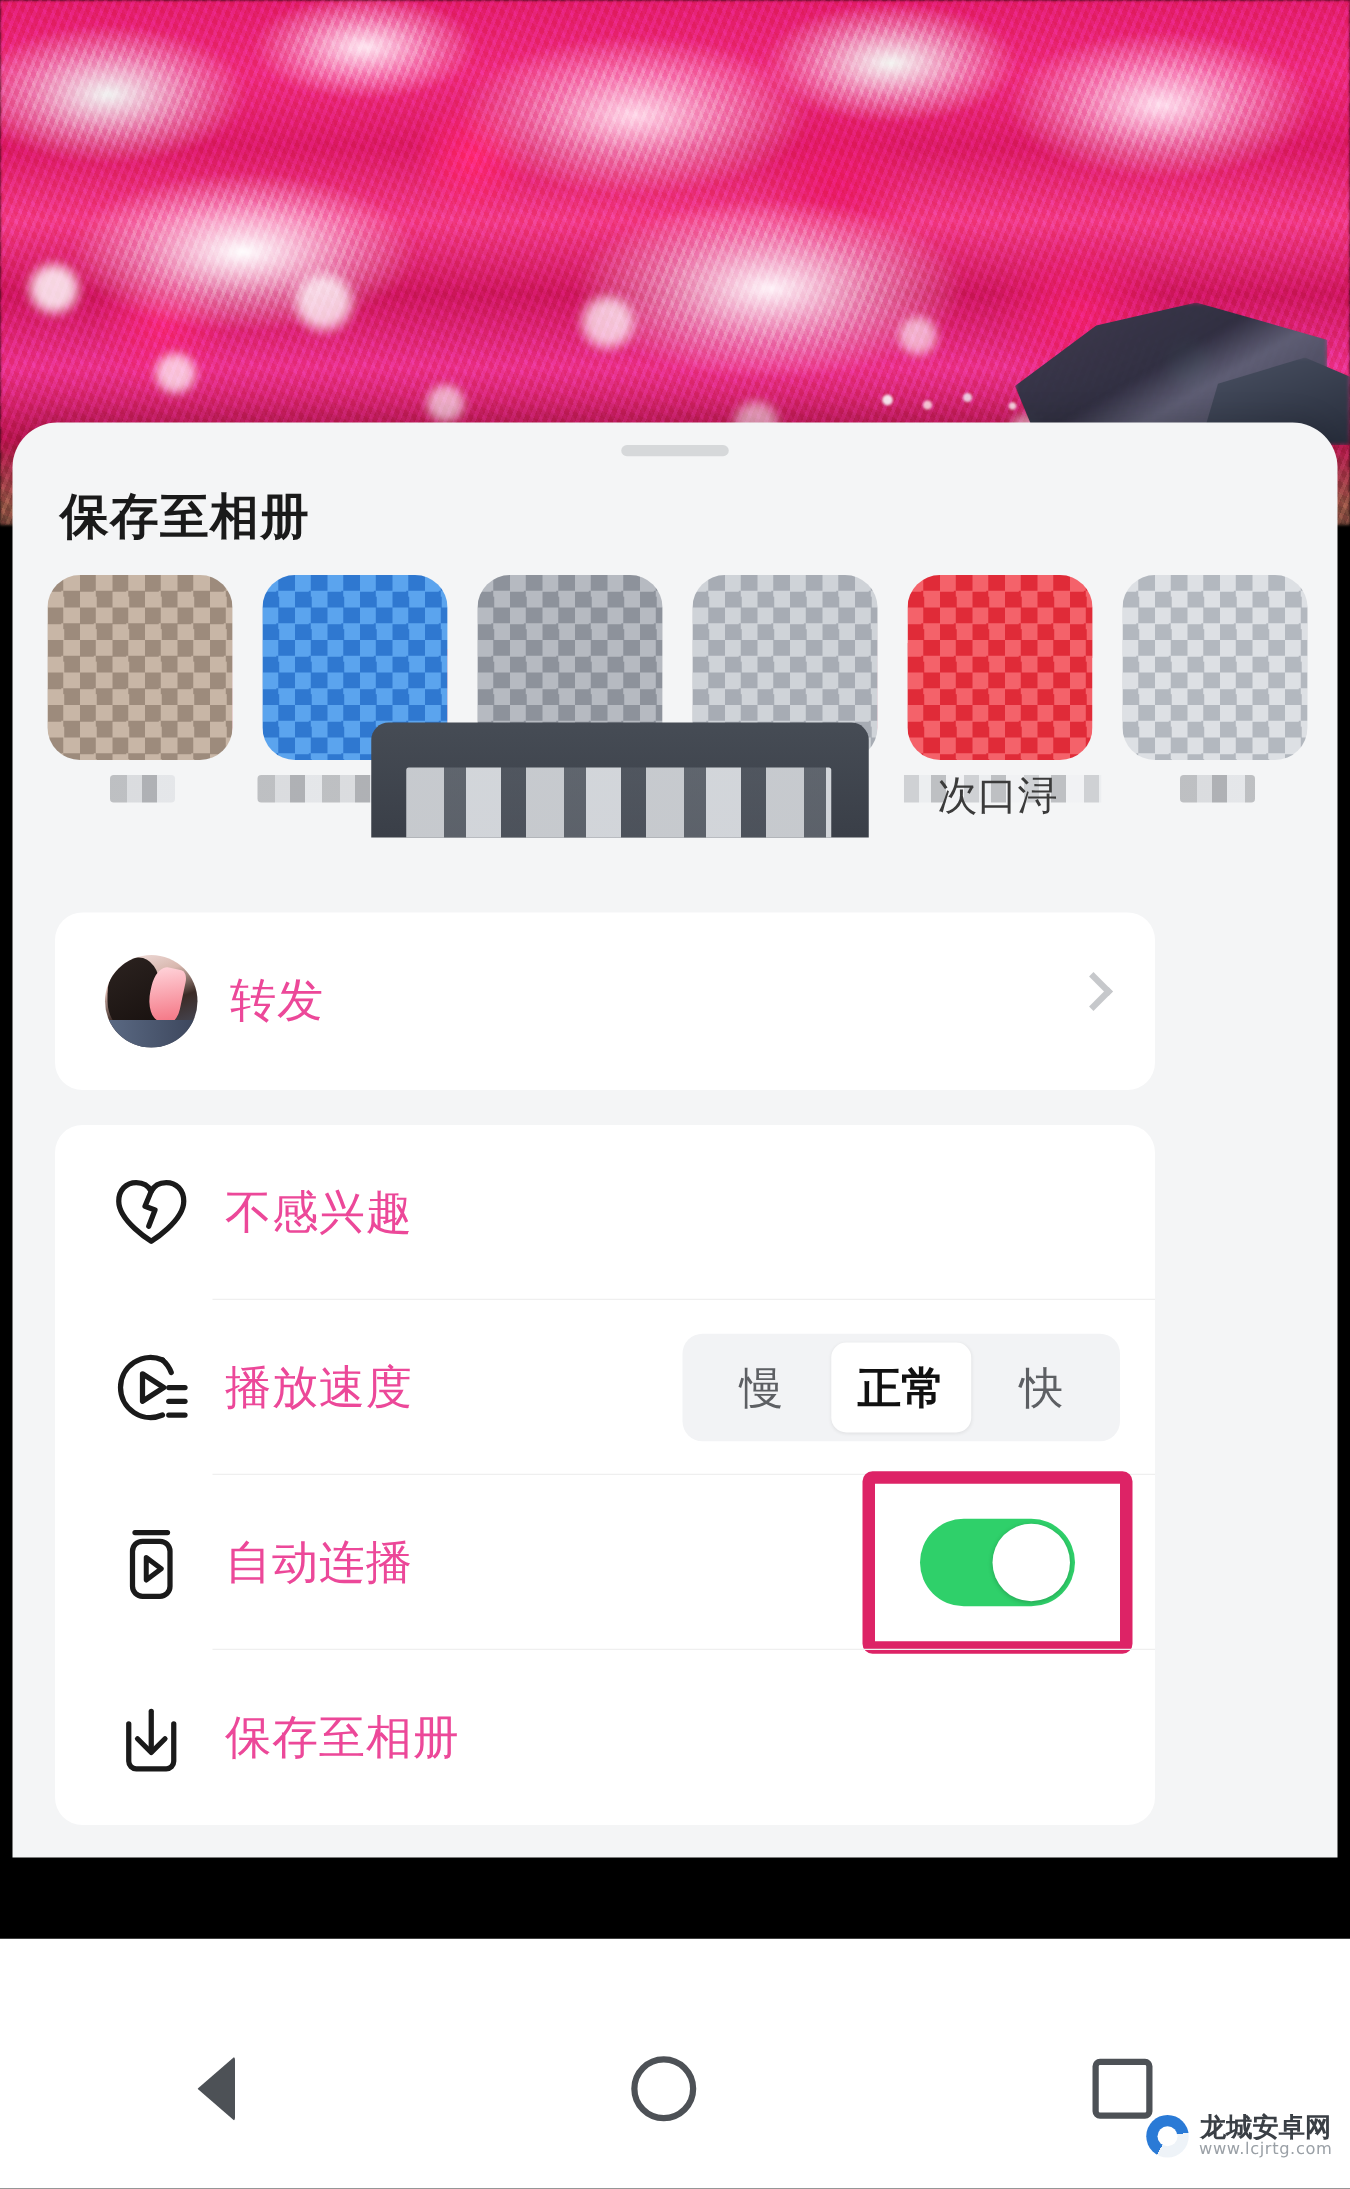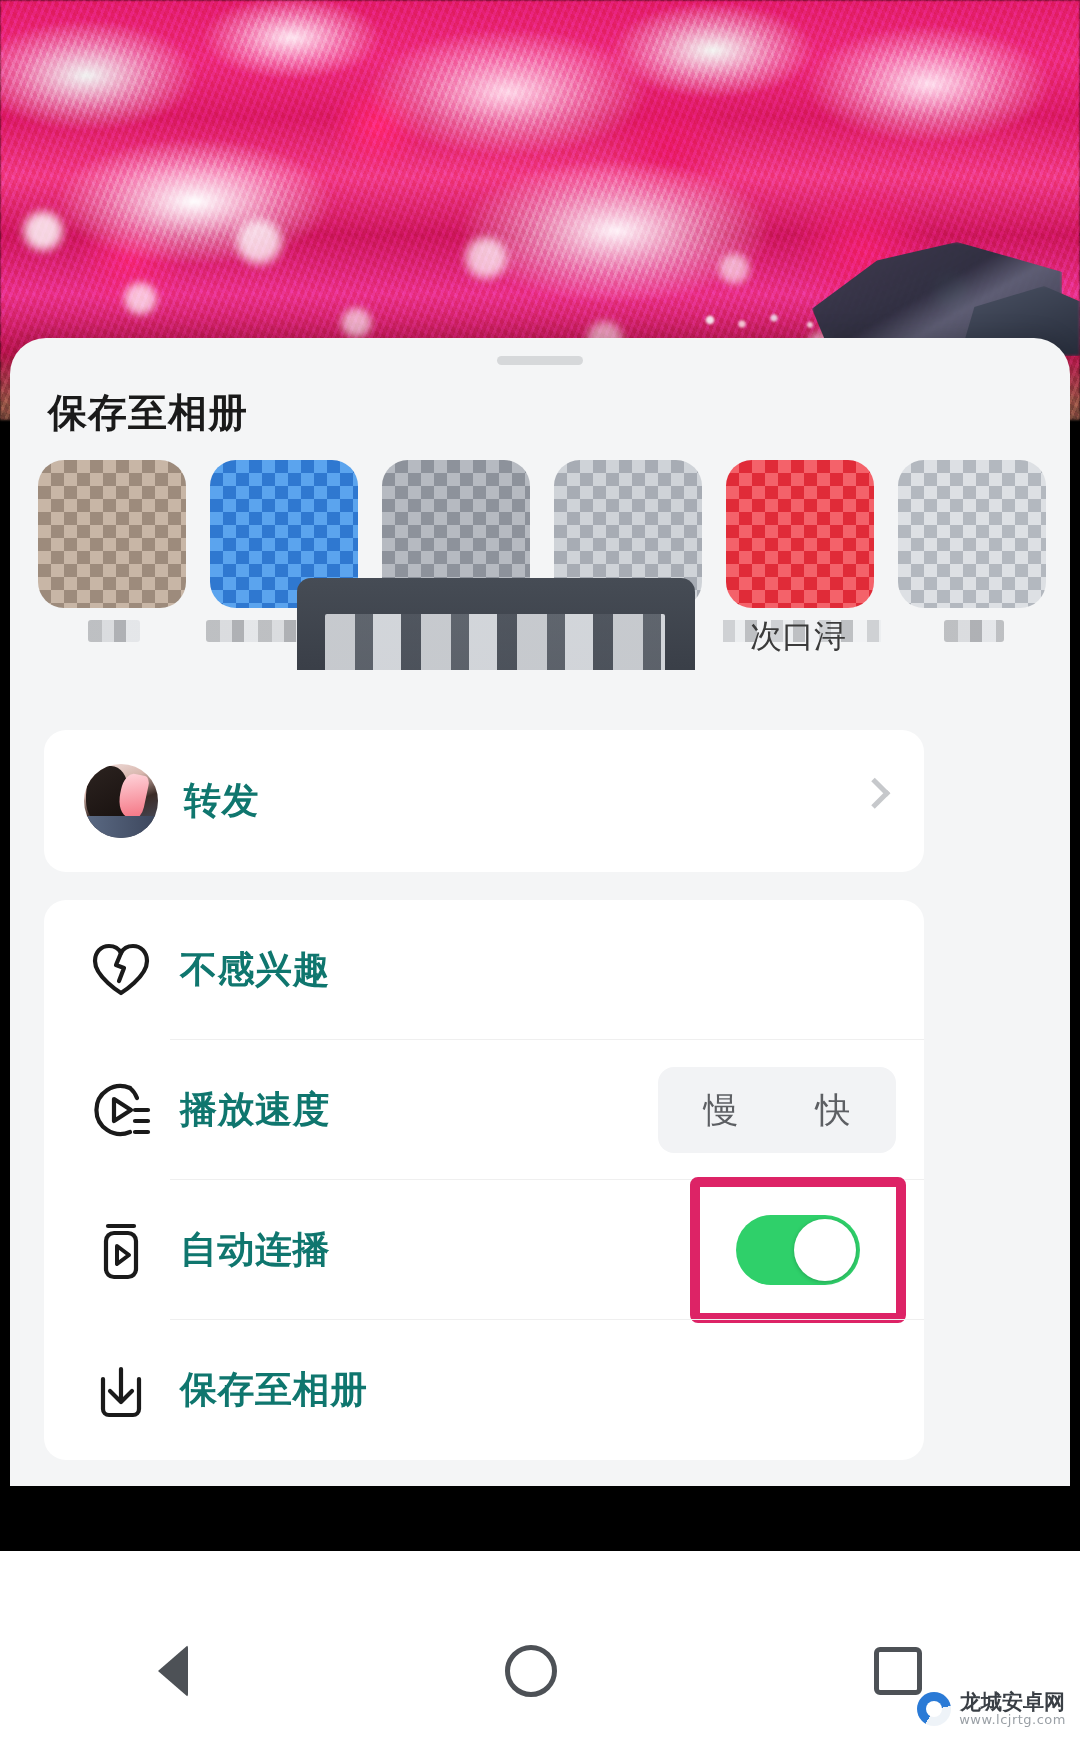--- a/index.html
+++ b/index.html
@@ -167,21 +167,21 @@
   .row { position: relative; height: 140px; display: flex; align-items: center; }
   .row-divider::after {
     content: ""; position: absolute; left: 126px; right: 0; bottom: 0;
     height: 1px; background: #efefef;
   }
   .row-icon {
     width: 66px; margin-left: 44px; display: flex; align-items: center; justify-content: center;
     flex: none;
   }
   .row-label {
-    margin-left: 26px; font-size: 37px; color: #0f766e; font-weight: 700; letter-spacing: .5px;
+    margin-left: 26px; font-size: 37px; color: #ec4899; font-weight: 400; letter-spacing: .5px;
   }
   .fwd-ava {
     width: 74px; height: 74px; border-radius: 50%; margin-left: 40px; flex: none;
     overflow: hidden; position: relative;
     background: linear-gradient(160deg,#f6e7e6 0%, #d8b7ae 30%, #3b2b26 55%, #4c5a74 100%);
   }
   .fwd-ava .hair {
     position: absolute; left: 2px; top: 2px; width: 42px; height: 58px;
     background: linear-gradient(150deg,#2c2320,#17100e);
     border-radius: 50% 40% 30% 40%;
@@ -356,20 +356,21 @@
             <path d="M24 19 L41 30 L24 41 Z" stroke="#1a1a1a" stroke-width="4.2" fill="none" stroke-linejoin="round"></path>
             <line x1="45" y1="30" x2="58" y2="30" stroke="#1a1a1a" stroke-width="4.2" stroke-linecap="round"></line>
             <line x1="45" y1="41" x2="58" y2="41" stroke="#1a1a1a" stroke-width="4.2" stroke-linecap="round"></line>
             <line x1="45" y1="52" x2="58" y2="52" stroke="#1a1a1a" stroke-width="4.2" stroke-linecap="round"></line>
           </svg>
         </div>
         <div class="row-label">播放速度</div>
 
         <div class="segmented">
           <div class="seg">慢</div>
+          <div class="seg active">正常</div>
           <div class="seg">快</div>
         </div>
       </div>
 
       <div class="row row-divider">
         <div class="row-icon">
           <svg width="56" height="62" viewBox="0 0 56 62" fill="none">
             <rect x="13" y="14" width="30" height="44" rx="8" stroke="#1a1a1a" stroke-width="4.2" fill="none"></rect>
             <line x1="15" y1="7" x2="41" y2="7" stroke="#1a1a1a" stroke-width="4.2" stroke-linecap="round"></line>
             <path d="M24 27 L36 36 L24 45 Z" stroke="#1a1a1a" stroke-width="4" fill="none" stroke-linejoin="round"></path>

